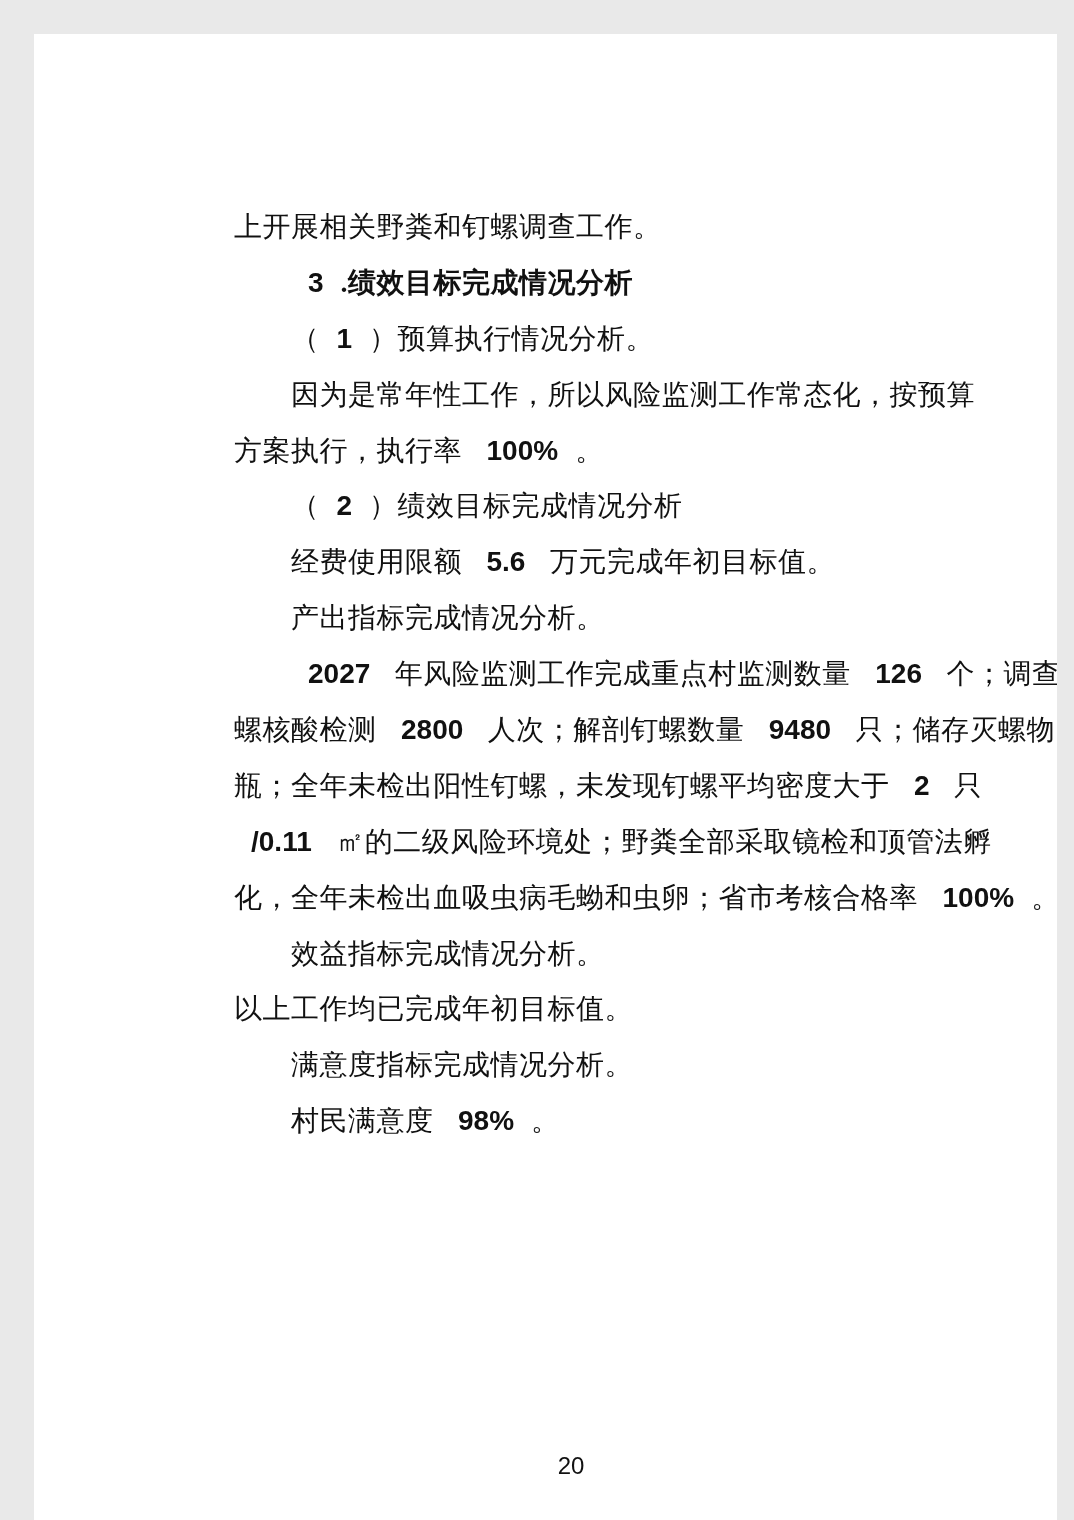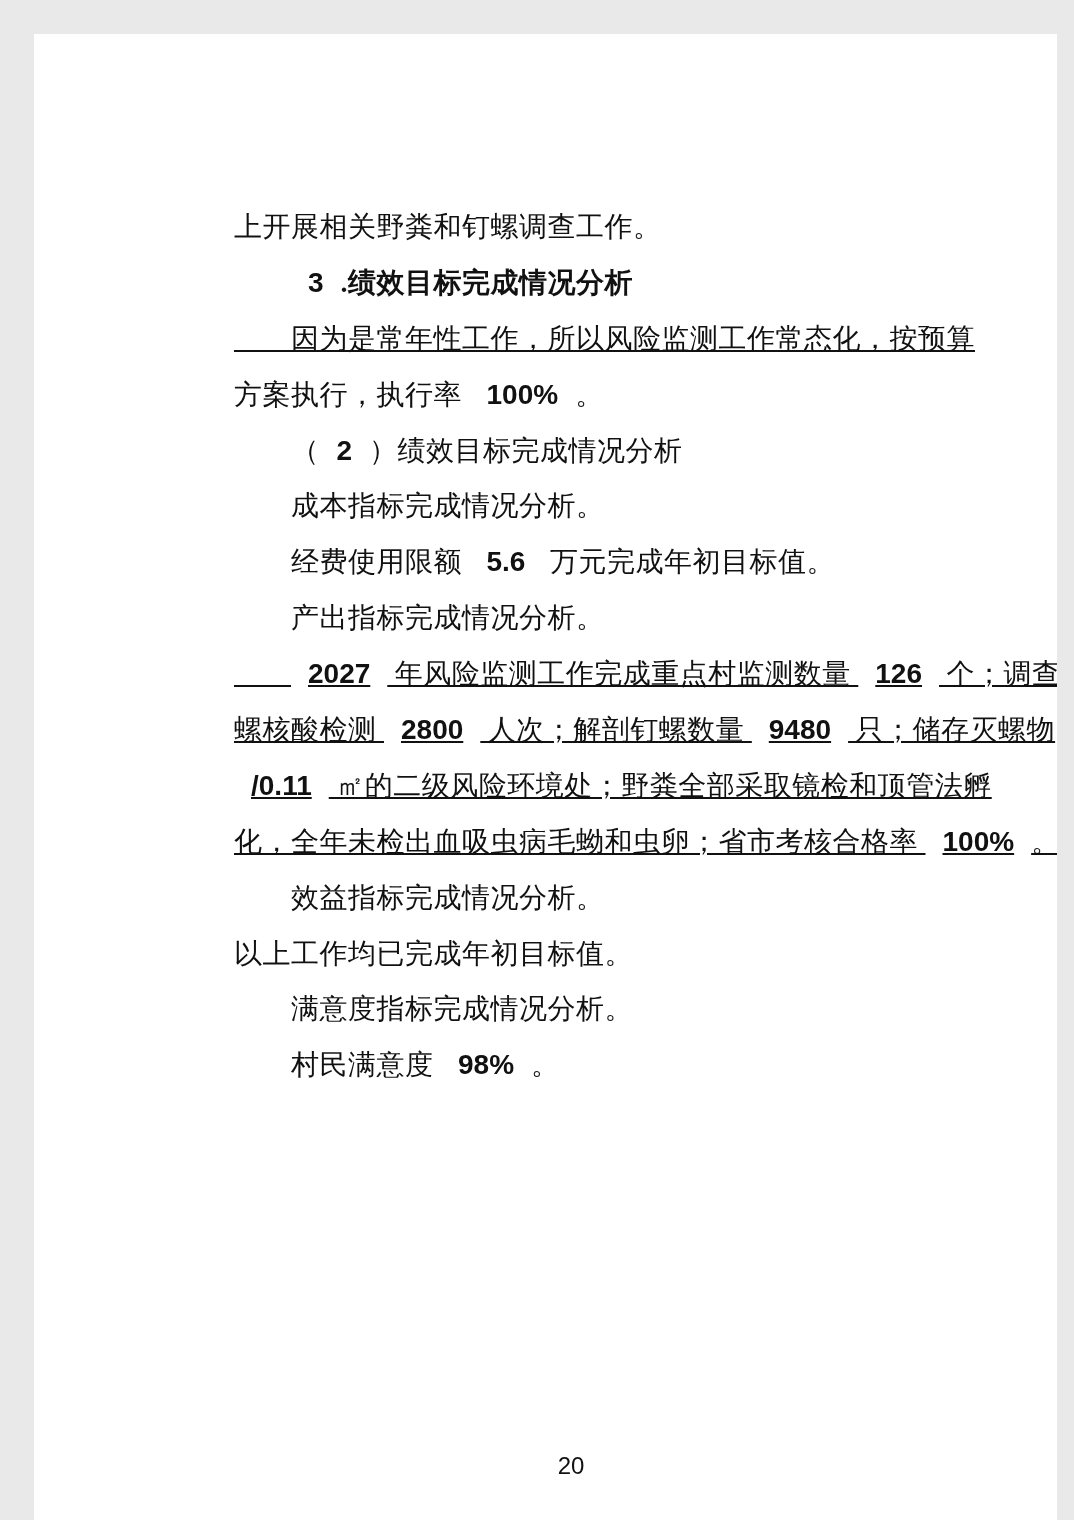--- a/index.html
+++ b/index.html
@@ -26,21 +26,20 @@
     line-height: 55.9px;
     font-size: 28px;
     white-space: nowrap;
     text-align: left;
     letter-spacing: 0.5px;
   }
   .line.jfull {
     text-align: justify;
     text-align-last: justify;
     text-justify: inter-ideograph;
-    text-decoration: underline;
   }
   .line.bold {
     font-weight: 700;
   }
   
   .num {
     font-family: "Liberation Sans", "DejaVu Sans", sans-serif;
     font-weight: 700;
     letter-spacing: 0;
   }
@@ -55,28 +54,29 @@
     color: #111111;
   }
 </style>
 </head>
 <body>
 
 <div class="page">
   <div class="doc">
     <div class="line">上开展相关野粪和钉螺调查工作。</div>
     <div class="line bold">　　<span class="num">3</span>.绩效目标完成情况分析</div>
+    <div class="line">　　（<span class="num">1</span>）预算执行情况分析。</div>
     <div class="line jfull">　　因为是常年性工作，所以风险监测工作常态化，按预算</div>
     <div class="line">方案执行，执行率 <span class="num">100%</span>。</div>
     <div class="line">　　（<span class="num">2</span>）绩效目标完成情况分析</div>
-    <div class="line">　　成本指标完成情况分析。</div>
     <div class="line">　　经费使用限额 <span class="num">5.6</span> 万元完成年初目标值。</div>
     <div class="line">　　产出指标完成情况分析。</div>
     <div class="line jfull">　　<span class="num">2027</span> 年风险监测工作完成重点村监测数量 <span class="num">126</span> 个；调查</div>
     <div class="line jfull">螺核酸检测 <span class="num">2800</span> 人次；解剖钉螺数量 <span class="num">9480</span> 只；储存灭螺物</div>
+    <div class="line jfull">瓶；全年未检出阳性钉螺，未发现钉螺平均密度大于 <span class="num">2</span> 只</div>
     <div class="line jfull"><span class="num">/0.11</span> ㎡的二级风险环境处；野粪全部采取镜检和顶管法孵</div>
     <div class="line jfull">化，全年未检出血吸虫病毛蚴和虫卵；省市考核合格率 <span class="num">100%</span>。</div>
     <div class="line">　　效益指标完成情况分析。</div>
     <div class="line">以上工作均已完成年初目标值。</div>
     <div class="line">　　满意度指标完成情况分析。</div>
     <div class="line">　　村民满意度 <span class="num">98%</span>。</div>
   </div>
   <div class="footer">20</div>
 </div>
 

